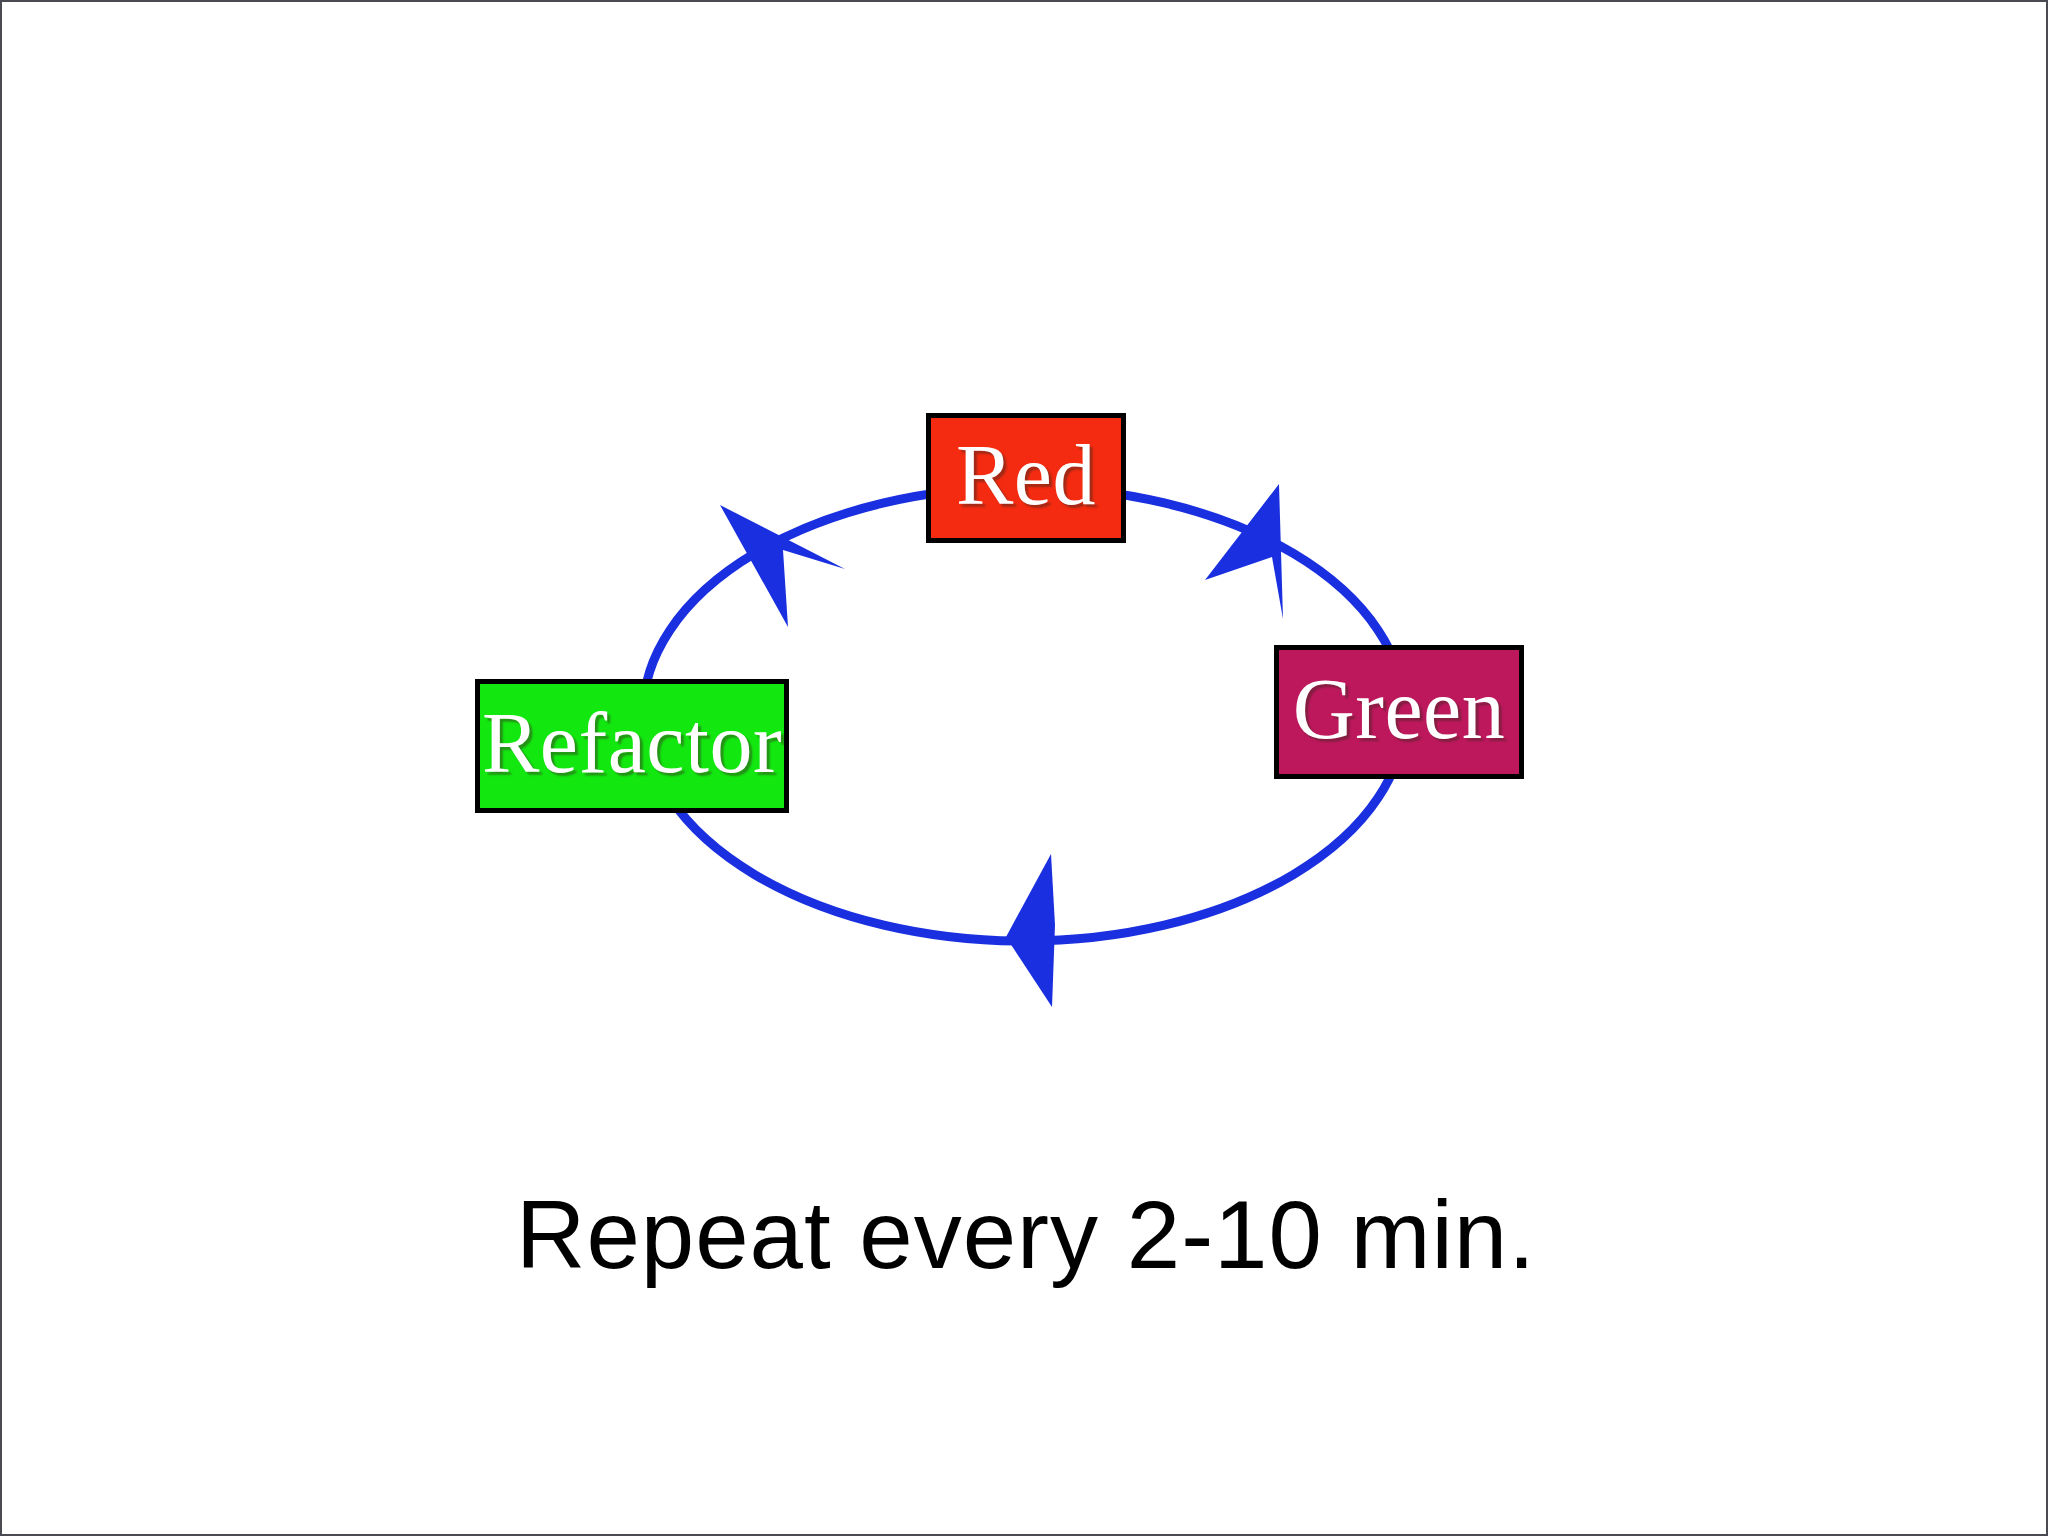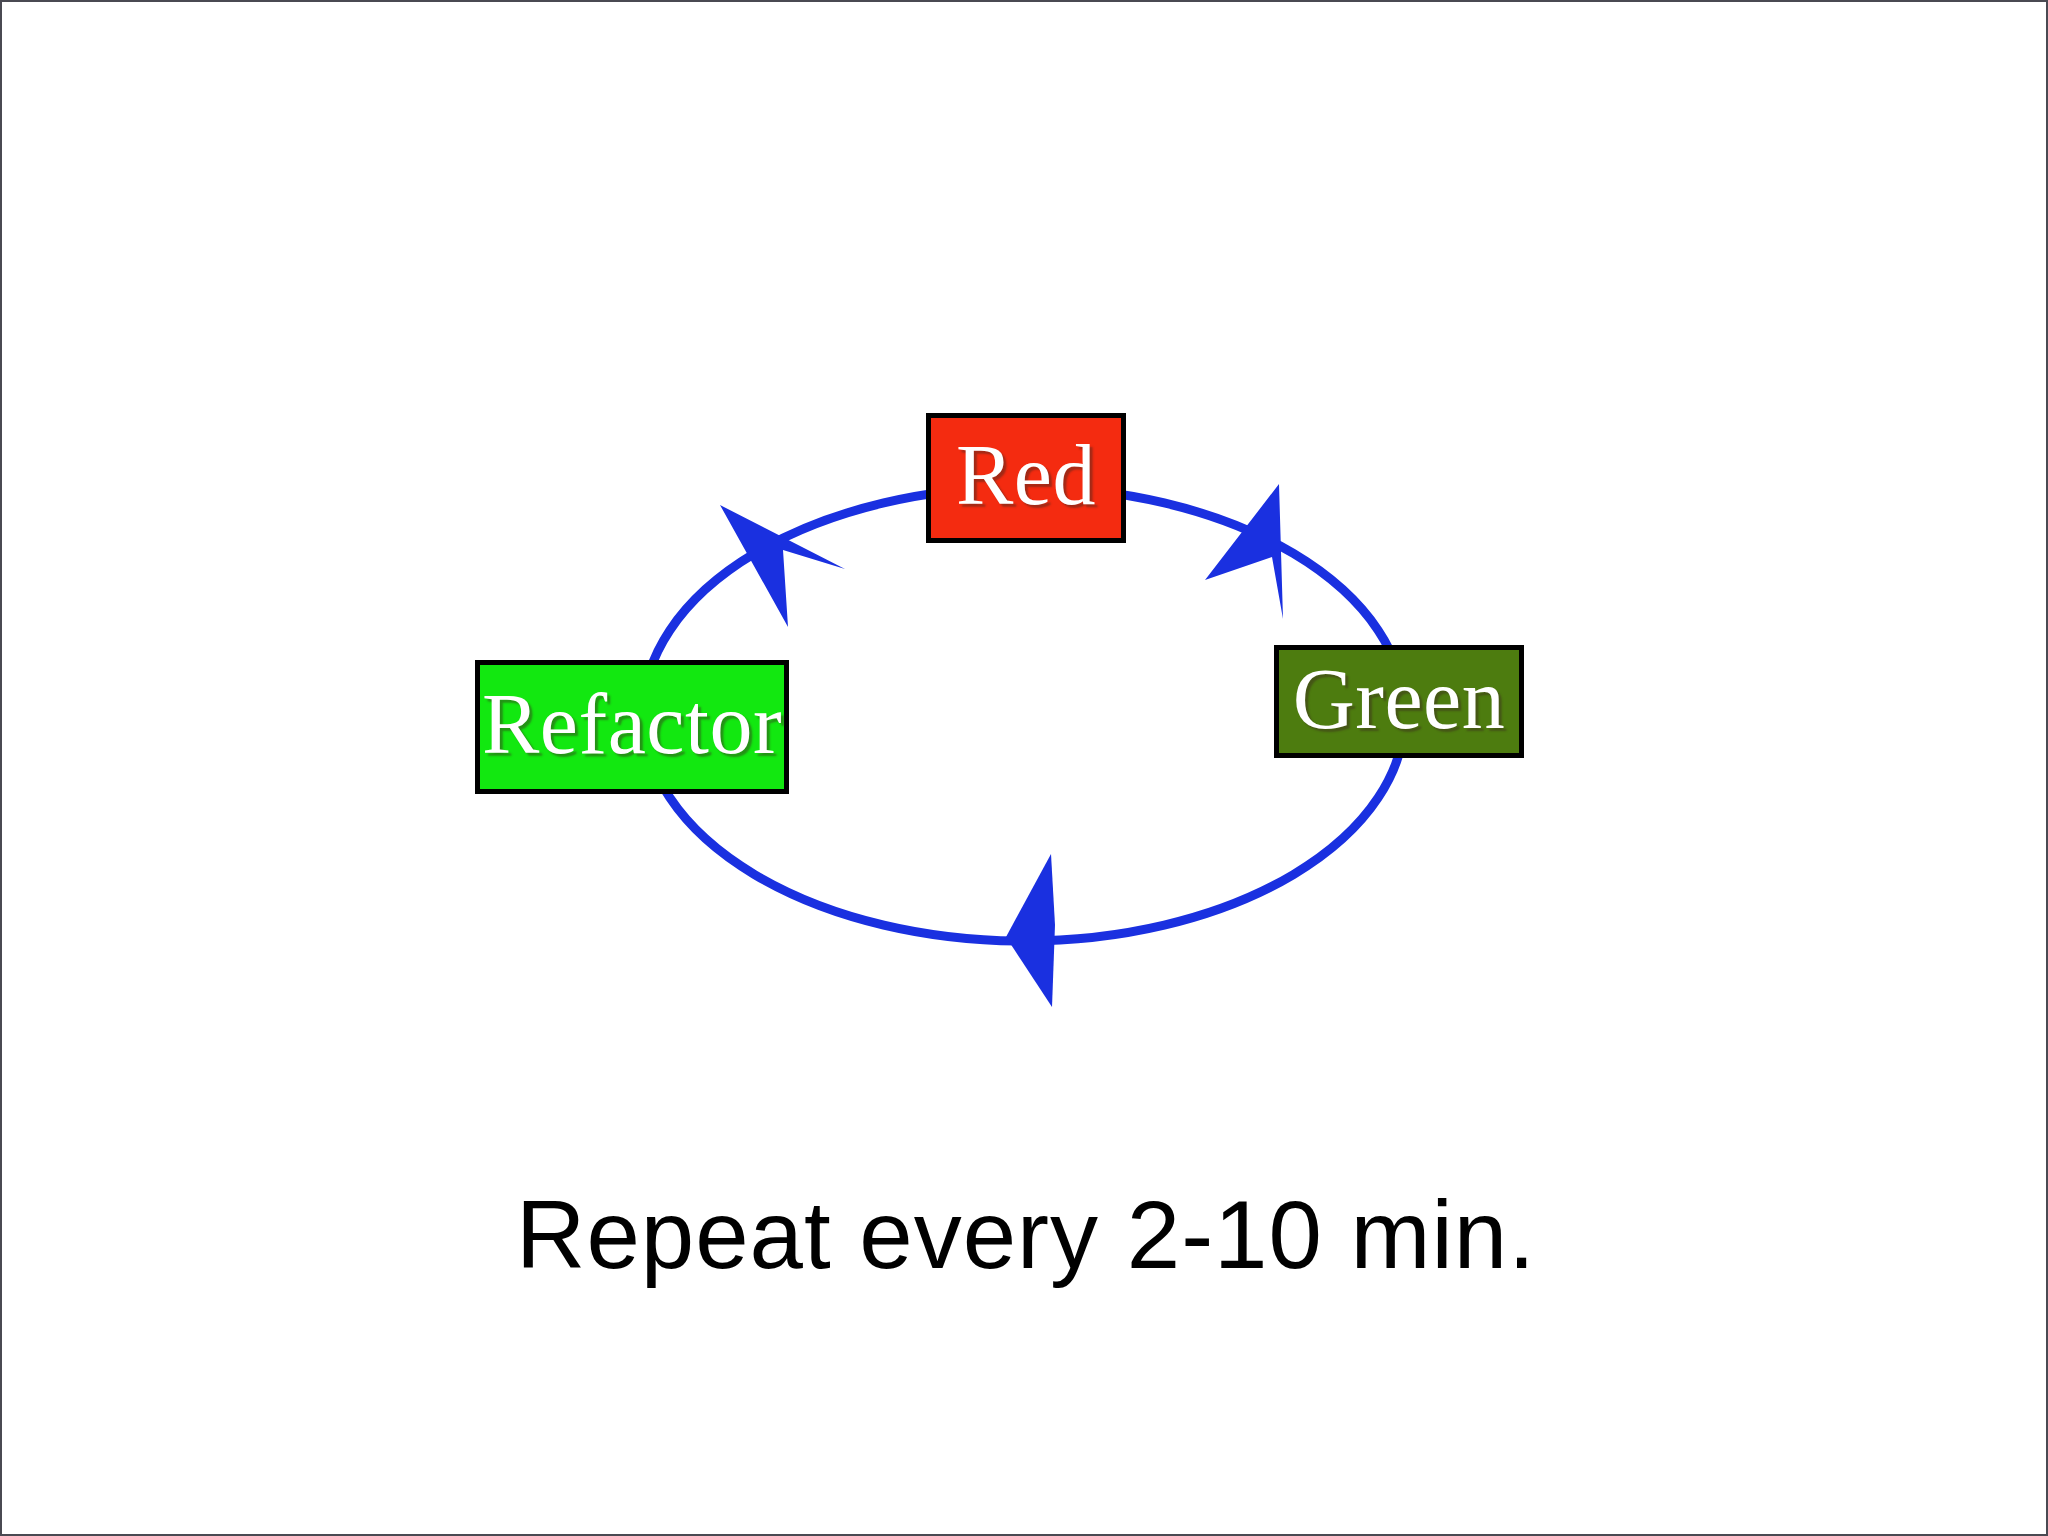--- a/index.html
+++ b/index.html
@@ -56,26 +56,26 @@
     left: 924px;
     top: 411px;
     width: 200px;
     height: 130px;
     background: #F42B10;
   }
   #node-green {
     left: 1272px;
     top: 643px;
     width: 250px;
-    height: 113px;
-    background: #4d7c0f;
+    height: 134px;
+    background: #be185d;
   }
   #node-refactor {
     left: 473px;
-    top: 658px;
+    top: 677px;
     width: 314px;
     height: 134px;
     background: #12E810;
   }
 
   #caption {
     position: absolute;
     left: 0;
     top: 1185px;
     width: 2048px;

